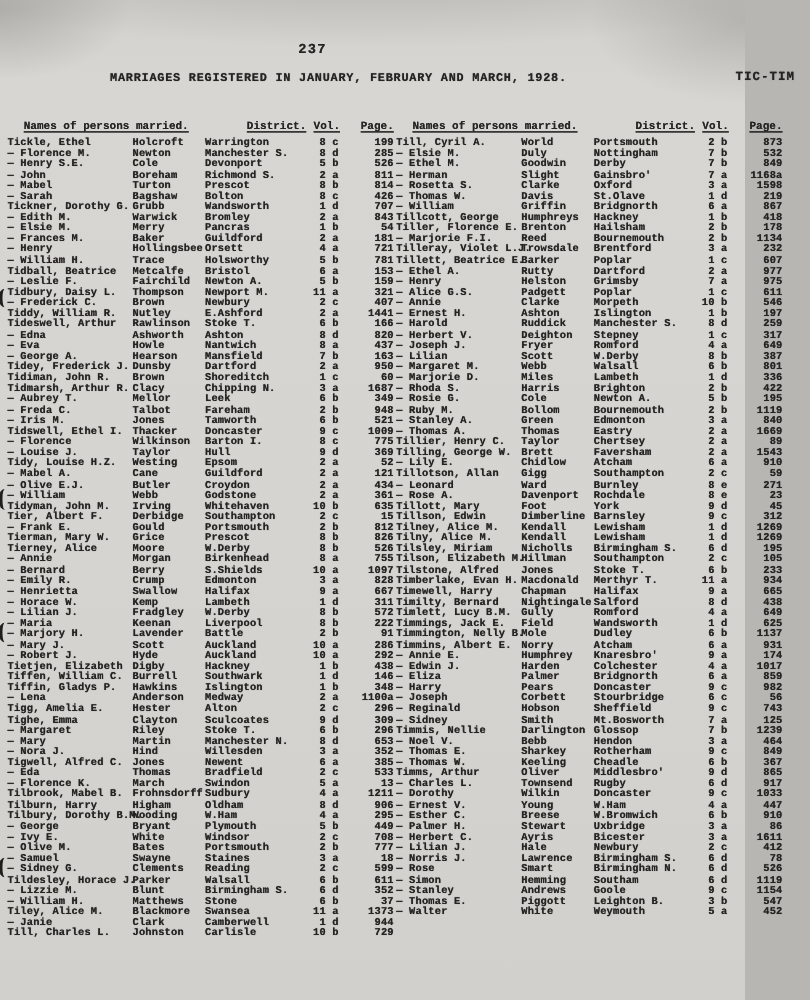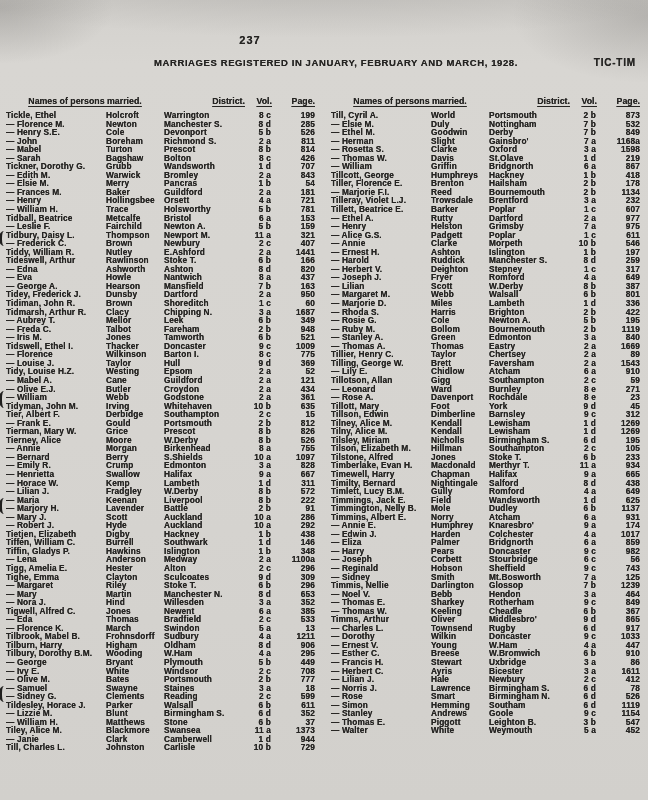--- a/index.html
+++ b/index.html
@@ -1,47 +1,47 @@
 <!DOCTYPE html>
 <html><head>
 <meta charset="utf-8">
 <style>
   html,body{margin:0;padding:0;}
   body{width:648px;height:800px;overflow:hidden;background:#b8b6b2;}
   .scan{
-    position:relative;width:648px;height:800px;box-sizing:border-box;
+    position:relative;width:596px;height:800px;box-sizing:border-box;
     background:
       radial-gradient(ellipse 120% 18% at 50% -6%, rgba(40,38,36,.22), transparent 60%),
       radial-gradient(ellipse 30% 12% at 100% 2%, rgba(40,38,36,.18), transparent 70%),
       radial-gradient(ellipse 25% 10% at 0% 1%, rgba(40,38,36,.20), transparent 70%),
       linear-gradient(180deg,#d3d1cd 0%, #d8d6d2 8%, #d6d4d0 55%, #d2d0cc 100%);
-    font-family:Liberation Sans, sans-serif;
+    font-family:Liberation Mono, monospace;
     color:#252422;
   }
   .pageno{
     position:absolute;top:34px;left:0;width:500px;text-align:center;
     font-size:11px;font-weight:700;letter-spacing:1px;
     text-shadow:0 0 .5px rgba(20,20,20,.7);
   }
   .titleline{
     position:absolute;top:57px;left:0;width:648px;height:14px;
   }
   .title{
-    position:absolute;left:88px;width:430px;text-align:right;
+    position:absolute;left:88px;width:430px;text-align:left;
     font-size:9.5px;font-weight:700;letter-spacing:.6px;
     text-shadow:0 0 .6px rgba(20,20,20,.75);
   }
   .rangetag{
     position:absolute;right:12px;top:0;
     font-size:10px;font-weight:700;letter-spacing:.8px;
     text-shadow:0 0 .6px rgba(20,20,20,.75);
   }
   .columns{
     position:absolute;top:96px;left:6px;width:636px;
-    display:flex;gap:14px;
+    display:flex;
   }
   .half{width:311px;}
   .hdr{
     display:grid;
     grid-template-columns:100px 58px 81px 30px 42px;
     font-size:8.8px;font-weight:700;
     margin-bottom:5px;
     text-shadow:0 0 .5px rgba(20,20,20,.7);
   }
   .hdr .h-names{grid-column:1 / span 2;text-align:center;}
@@ -1075,21 +1075,21 @@
             <span class="c-page">447</span>
           </div>
           <div class="row">
             <span class="c-name">— Esther C.</span>
             <span class="c-spouse">Breese</span>
             <span class="c-district">W.Bromwich</span>
             <span class="c-vol">6 b</span>
             <span class="c-page">910</span>
           </div>
           <div class="row">
-            <span class="c-name">— Francis H.</span>
+            <span class="c-name">— Palmer H.</span>
             <span class="c-spouse">Stewart</span>
             <span class="c-district">Uxbridge</span>
             <span class="c-vol">3 a</span>
             <span class="c-page">86</span>
           </div>
           <div class="row">
             <span class="c-name">— Herbert C.</span>
             <span class="c-spouse">Ayris</span>
             <span class="c-district">Bicester</span>
             <span class="c-vol">3 a</span>

